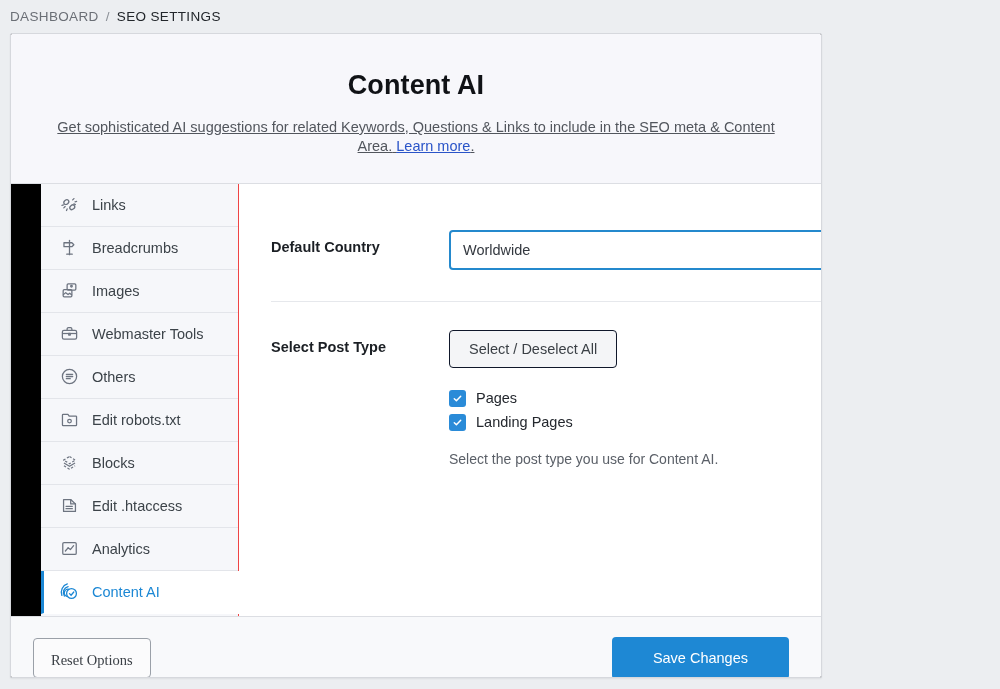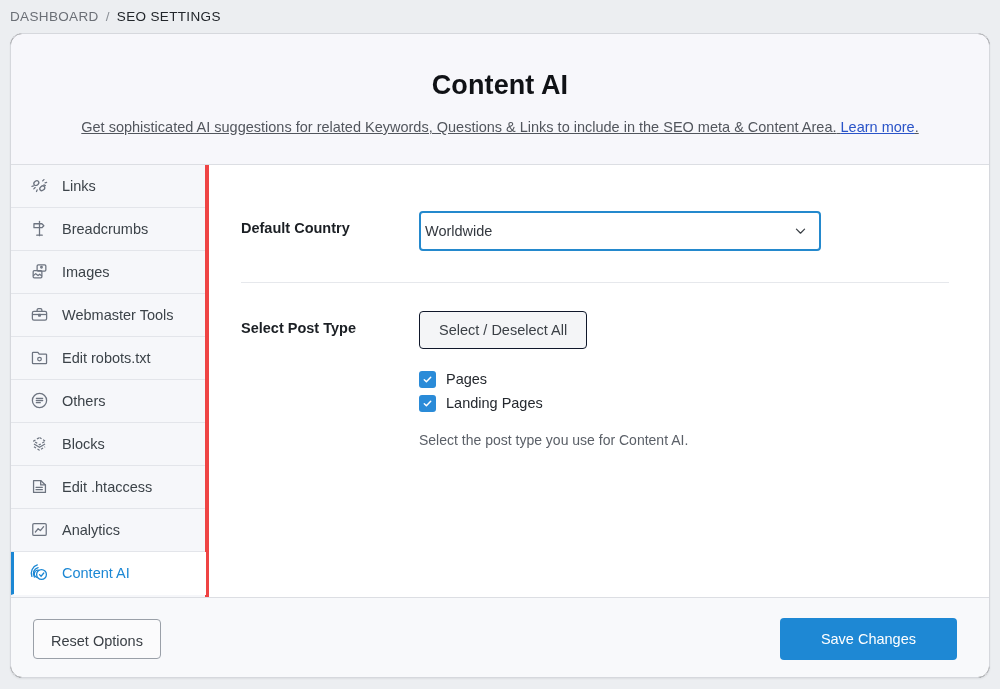--- a/index.html
+++ b/index.html
@@ -35,25 +35,25 @@
   .bc-current {
     color: #22262b;
     text-transform: uppercase;
     font-weight: 500;
   }
 
   
   .card {
     position: relative;
     margin: 0 10px 0 10px;
-    width: 980px;
+    width: 812px;
     box-sizing: border-box;
     background: #000000;
     border: 1px solid #d6d8dd;
-    border-radius: 12px;
+    border-radius: 2px;
     box-shadow: 0 1px 2px rgba(20,25,35,.07);
     overflow: hidden;
     height: 645px;
   }
 
   
   .card-header {
     background: #f7f7fb;
     border-bottom: 1px solid #dcdee3;
     padding: 36px 30px 27px 30px;
@@ -82,22 +82,23 @@
   
   .card-body {
     display: flex;
     align-items: stretch;
     height: 432px;
   }
   .sidebar {
     width: 198px;
     flex: 0 0 198px;
     background: #f6f7fa;
-    border-right: 4px solid #ef4444;
-    box-sizing: border-box;
+    border-right: 1px solid #ef4444;
+    box-sizing: border-box;
+    margin-left: 30px;
   }
   .nav-item {
     display: flex;
     align-items: center;
     height: 43px;
     padding-left: 17px;
     box-sizing: border-box;
     border-bottom: 1px solid #e3e5ea;
     color: #3c4349;
     font-size: 14.5px;
@@ -149,21 +150,21 @@
   .select-box {
     position: relative;
     width: 402px;
     height: 40px;
     box-sizing: border-box;
     border: 2px solid #2489cd;
     border-radius: 4px;
     background: #fff;
     display: flex;
     align-items: center;
-    padding: 0 4px;
+    padding: 0 12px;
     cursor: pointer;
   }
   .select-value {
     font-size: 14.5px;
     color: #33383f;
   }
   .select-chevron {
     position: absolute;
     right: 11px;
     top: 50%;
@@ -237,21 +238,21 @@
   }
   .btn-reset {
     height: 40px;
     padding: 13px 17px;
     background: #fbfbfc;
     border: 1px solid #9aa0a8;
     border-radius: 4px;
     font-size: 14.5px;
     color: #3b4046;
     cursor: pointer;
-    font-family: Liberation Sans, sans-serif;
+    font-family: Liberation Serif, serif;
   }
   .btn-save {
     height: 42px;
     padding: 0 41px;
     background: #1e88d4;
     border: none;
     border-radius: 4px;
     font-size: 14.5px;
     color: #ffffff;
     cursor: pointer;
@@ -322,36 +323,36 @@
             <path d="M9 8V6.2A1.7 1.7 0 0 1 10.7 4.5h2.6A1.7 1.7 0 0 1 15 6.2V8"></path>
             <path d="M3 12h18"></path>
             <path d="M11 12h2v2h-2z"></path>
           </svg>
         </span>
         <span>Webmaster Tools</span>
       </div>
 
       <div class="nav-item">
         <span class="nav-icon">
+          <svg width="19" height="19" viewBox="0 0 24 24" fill="none" stroke="currentColor" stroke-width="1.6" stroke-linecap="round">
+            <circle cx="12" cy="12" r="9"></circle>
+            <path d="M8 9.3h8M8 12h8M8 14.7h5"></path>
+          </svg>
+        </span>
+        <span>Others</span>
+      </div>
+
+      <div class="nav-item">
+        <span class="nav-icon">
           <svg width="19" height="19" viewBox="0 0 24 24" fill="none" stroke="currentColor" stroke-width="1.6" stroke-linejoin="round">
             <path d="M4 5.5h6l1.6 2.2H20a.9.9 0 0 1 .9.9v10.3a.9.9 0 0 1-.9.9H4a.9.9 0 0 1-.9-.9V6.4A.9.9 0 0 1 4 5.5z"></path>
             <circle cx="12" cy="14" r="2.3"></circle>
           </svg>
         </span>
         <span>Edit robots.txt</span>
-      </div>
-
-      <div class="nav-item">
-        <span class="nav-icon">
-          <svg width="19" height="19" viewBox="0 0 24 24" fill="none" stroke="currentColor" stroke-width="1.6" stroke-linecap="round">
-            <circle cx="12" cy="12" r="9"></circle>
-            <path d="M8 9.3h8M8 12h8M8 14.7h5"></path>
-          </svg>
-        </span>
-        <span>Others</span>
       </div>
 
       <div class="nav-item">
         <span class="nav-icon">
           <svg width="19" height="19" viewBox="0 0 24 24" fill="none" stroke="currentColor" stroke-width="1.5" stroke-linejoin="round">
             <path d="M12 4.5L19.5 9 12 13.5 4.5 9z" stroke-dasharray="3 2.2"></path>
             <path d="M5 12.6L12 16.8l7-4.2"></path>
             <path d="M5 16.2L12 20.4l7-4.2" stroke-dasharray="3 2.2"></path>
           </svg>
         </span>

